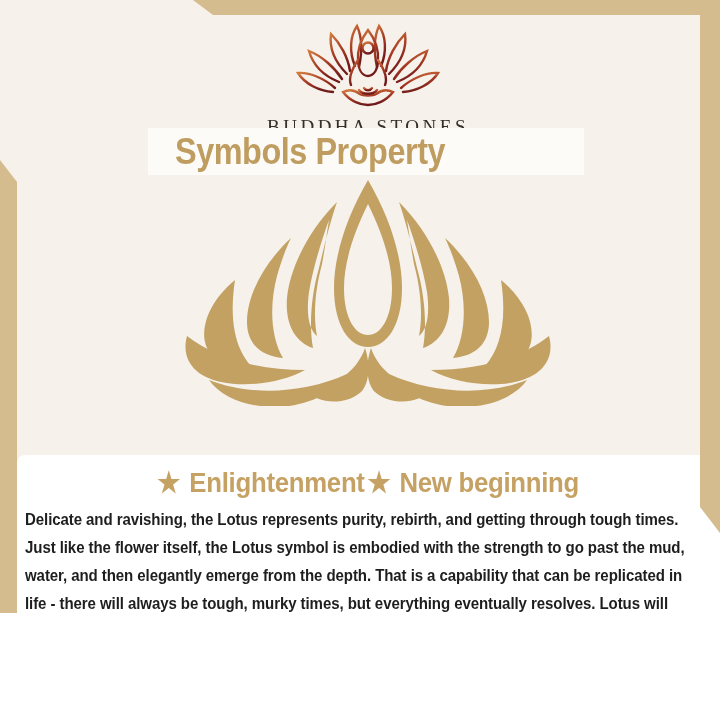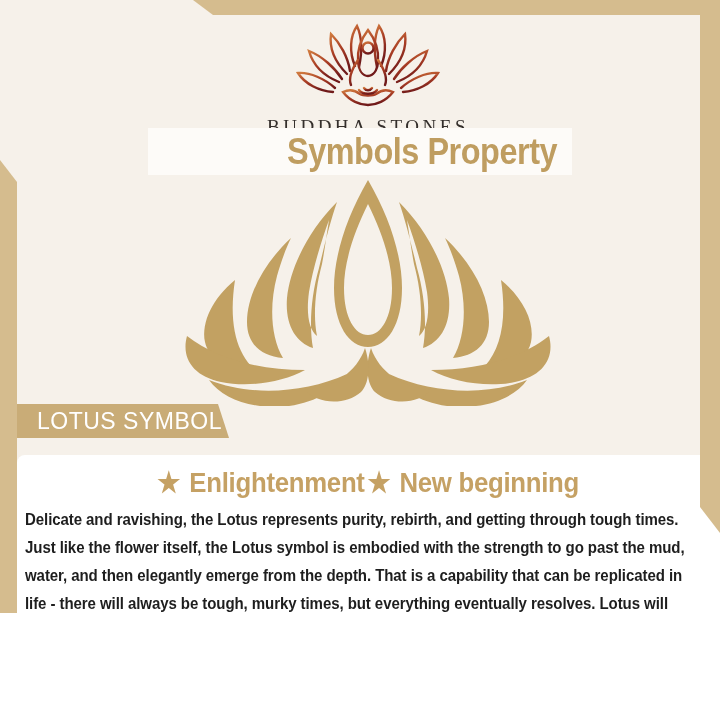--- a/index.html
+++ b/index.html
@@ -25,21 +25,21 @@
   .logo svg{display:block;margin:22px auto 0 auto;}
   .brand-name{
     margin-top:2px;
     font-family:"Liberation Serif", serif;
     font-size:19px;letter-spacing:3.5px;color:#332e2b;
   }
   
   .title-strip{
     position:absolute;left:148px;top:128px;width:424px;height:47px;
     background:#fdfbf8;z-index:4;
-    display:flex;align-items:center;justify-content:flex-end;
+    display:flex;align-items:center;justify-content:flex-start;padding-left:12px;
   }
   .title-strip h1{
     margin:0;font-size:36px;font-weight:bold;color:#bf9d60;
     transform:scaleX(0.9);transform-origin:center;
     letter-spacing:-0.5px;white-space:nowrap;
   }
   
   .lotus{position:absolute;left:183px;top:176px;z-index:3;}
   
   .section-label{
@@ -134,23 +134,20 @@
         <path d="M366,160 C372,182 360,200 332,206 C304,212 270,206 248,194 C296,194 338,182 366,160 Z"></path>
 
         <path d="M344,204 C330,224 298,234 264,230 C236,226 214,212 206,198 C250,218 304,220 344,204 Z"></path>
 
         <path d="M188,172 C196,196 220,212 248,214 C236,228 208,230 192,216 C184,208 182,190 188,172 Z"></path>
       </g>
       <use href="#half" transform="translate(370,0) scale(-1,1)"></use>
     </g>
   </svg>
 
-  <div class="section-label">
-    <span>LOTUS SYMBOL</span>
-  </div>
 
   <div class="card">
     <div class="card-heading">
       <span class="squeeze">
         <span class="star1">★</span><span>Enlightenment</span><span class="star2">★</span><span>New beginning</span>
       </span>
     </div>
     <p class="card-body">Delicate and ravishing, the Lotus represents purity, rebirth, and getting through tough times. Just like the flower itself, the Lotus symbol is embodied with the strength to go past the mud, water, and then elegantly emerge from the depth. That is a capability that can be replicated in life - there will always be tough, murky times, but everything eventually resolves. Lotus will remind you to have faith and persevere, as hardships do not last forever. Enlightenment awaits and you should just remain patient and resilient. Both subtle and strong, this symbol is a contradiction, reminding us that compassion and emotional intensity is not a sign of weakness.</p>
   </div>
 

